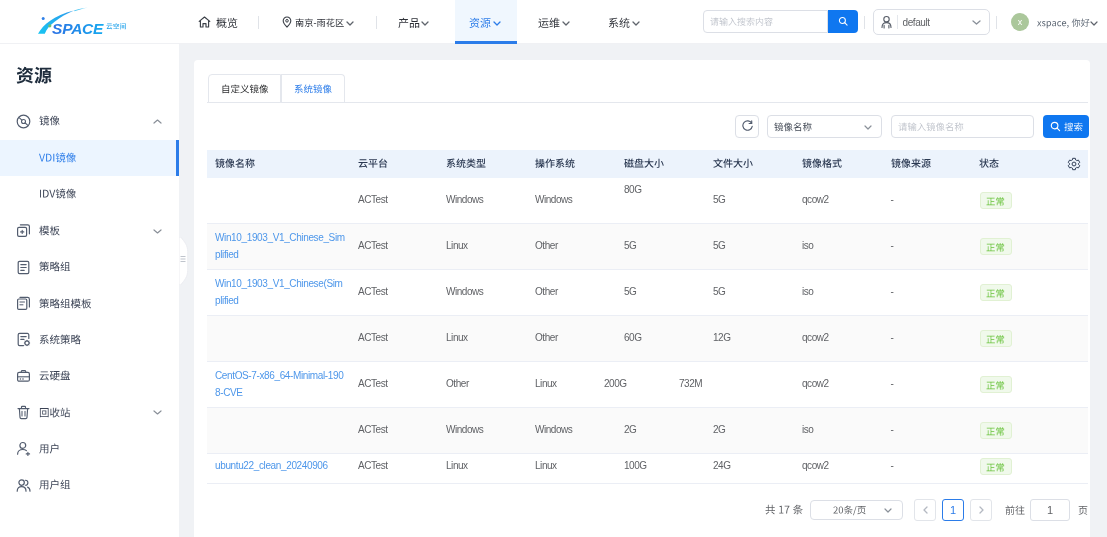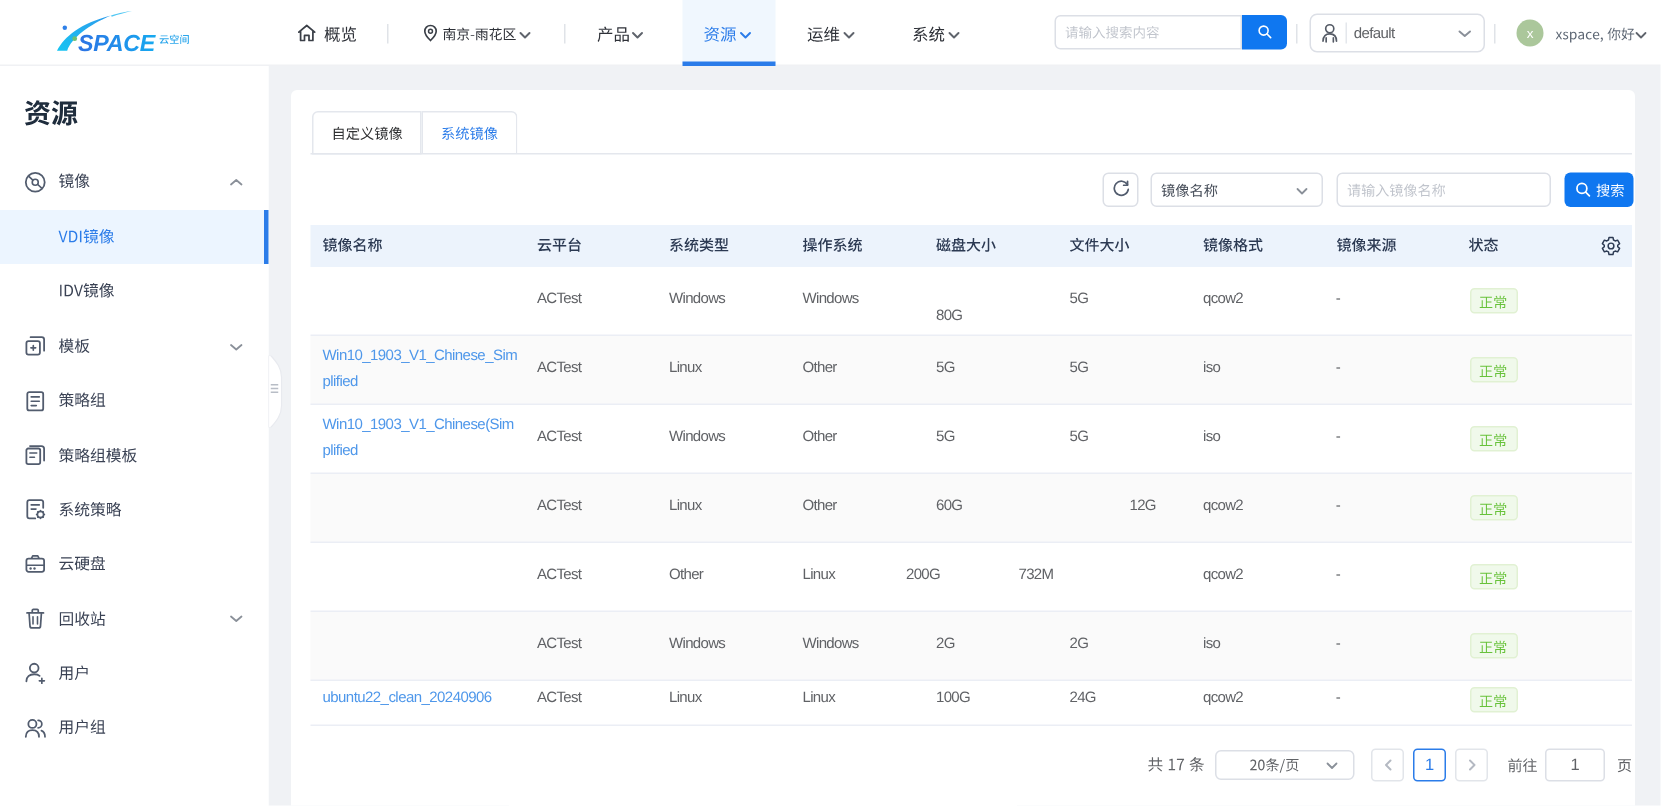--- a/index.html
+++ b/index.html
@@ -262,21 +262,21 @@
 <svg style="position:absolute;left:978.5px;top:157.3px;overflow:visible" width="22" height="15" viewBox="0 -10 22 15">
       <path d="M7.4 -7.8C7.8 -7.2 8.3 -6.4 8.5 -6.0L9.3 -6.4C9.1 -6.9 8.5 -7.6 8.1 -8.2ZM0.3 -2.1 0.8 -1.3C1.3 -1.7 1.8 -2.2 2.4 -2.7V0.8H3.3V0.2C3.6 0.4 3.9 0.6 4.0 0.8C5.4 -0.3 6.1 -1.7 6.5 -3.1C7.0 -1.4 7.8 -0.0 9.1 0.8C9.2 0.6 9.6 0.2 9.8 0.0C8.3 -0.8 7.4 -2.6 6.9 -4.6H9.5V-5.6H6.8V-6.0V-8.4H5.8V-6.0V-5.6H3.6V-4.6H5.8C5.6 -3.1 5.0 -1.3 3.3 0.2V-8.5H2.4V-5.4C2.1 -5.9 1.6 -6.6 1.2 -7.2L0.4 -6.7C0.9 -6.1 1.4 -5.3 1.6 -4.8L2.4 -5.3V-3.8C1.6 -3.1 0.8 -2.5 0.3 -2.1Z M13.8 -4.0C14.4 -3.7 15.1 -3.2 15.4 -2.8L16.3 -3.3C15.9 -3.7 15.2 -4.2 14.6 -4.5ZM12.7 -2.4V-0.6C12.7 0.4 13.0 0.6 14.3 0.6C14.5 0.6 16.1 0.6 16.4 0.6C17.4 0.6 17.7 0.3 17.9 -1.0C17.6 -1.1 17.2 -1.2 17.0 -1.4C16.9 -0.4 16.9 -0.2 16.4 -0.2C16.0 -0.2 14.6 -0.2 14.3 -0.2C13.7 -0.2 13.6 -0.3 13.6 -0.6V-2.4ZM14.1 -2.6C14.6 -2.1 15.3 -1.4 15.6 -0.9L16.4 -1.4C16.0 -1.9 15.4 -2.6 14.8 -3.0ZM17.5 -2.3C17.9 -1.5 18.4 -0.3 18.6 0.4L19.5 0.1C19.3 -0.6 18.8 -1.8 18.3 -2.6ZM11.4 -2.5C11.2 -1.6 10.9 -0.6 10.5 0.0L11.3 0.5C11.8 -0.2 12.1 -1.3 12.3 -2.2ZM14.6 -8.5C14.5 -8.0 14.4 -7.5 14.4 -7.1H10.5V-6.2H14.1C13.6 -5.0 12.7 -4.0 10.4 -3.5C10.6 -3.2 10.8 -2.9 10.9 -2.7C13.5 -3.4 14.6 -4.6 15.1 -6.1C15.9 -4.4 17.1 -3.3 19.0 -2.7C19.2 -3.0 19.4 -3.4 19.7 -3.6C17.9 -4.0 16.7 -4.9 16.1 -6.2H19.5V-7.1H15.3C15.4 -7.5 15.5 -8.0 15.5 -8.5Z" fill="#2b3952"></path>
     </svg>
 <svg class="abs" style="left:1066.5px;top:156.5px" width="14" height="14" viewBox="0 0 16 16">
 <path d="M6.48,1.5 L9.52,1.5 L9.91,3.42 A4.9,4.9 0 0 1 11.19,4.16 L13.05,3.54 L14.57,6.17 L13.1,7.47 A5,5 0 0 1 13.1,8.53 L14.57,9.83 L13.05,12.46 L11.19,11.84 A4.9,4.9 0 0 1 9.91,12.58 L9.52,14.5 L6.48,14.5 L6.09,12.58 A4.9,4.9 0 0 1 4.81,11.84 L2.95,12.46 L1.43,9.83 L2.9,8.53 A5,5 0 0 1 2.9,7.47 L1.43,6.17 L2.95,3.54 L4.81,4.16 A4.9,4.9 0 0 1 6.09,3.42 Z" fill="none" stroke="#2b3952" stroke-width="1.1" stroke-linejoin="round"></path>
 <circle cx="8" cy="8" r="2.2" fill="none" stroke="#2b3952" stroke-width="1.1"></circle>
     </svg>
 <div class="abs" style="left:358px;top:194.4px;font-size:10px;letter-spacing:-0.45px;color:#606266">ACTest</div>
 <div class="abs" style="left:446px;top:194.4px;font-size:10px;letter-spacing:-0.45px;color:#606266">Windows</div>
 <div class="abs" style="left:535px;top:194.4px;font-size:10px;letter-spacing:-0.45px;color:#606266">Windows</div>
-<div class="abs" style="left:624px;top:205px;font-size:10px;letter-spacing:-0.45px;color:#606266">80G</div>
+<div class="abs" style="left:624px;top:184px;font-size:10px;letter-spacing:-0.45px;color:#606266">80G</div>
 <div class="abs" style="left:713px;top:194.4px;font-size:10px;letter-spacing:-0.45px;color:#606266">5G</div>
 <div class="abs" style="left:802px;top:194.4px;font-size:10px;letter-spacing:-0.45px;color:#606266">qcow2</div>
 <div class="abs" style="left:890.5px;top:194.4px;font-size:10px;letter-spacing:-0.45px;color:#606266">-</div>
 <div class="abs" style="left:980px;top:191.8px;width:31.5px;height:17.5px;background:#f0f9eb;border:1px solid #e1f1d3;border-radius:3px"></div>
 <svg class="abs" style="left:986.4px;top:191.8px;overflow:visible" width="20" height="17.5" viewBox="0 -13 20 17.5">
       <path d="M1.8 -4.8V-0.4H0.5V0.3H8.9V-0.4H5.3V-3.3H8.3V-4.0H5.3V-6.5H8.6V-7.2H0.8V-6.5H4.6V-0.4H2.5V-4.8Z M12.3 -4.6H15.9V-3.7H12.3ZM10.8 -2.4V0.3H11.5V-1.7H13.9V0.8H14.6V-1.7H16.8V-0.4C16.8 -0.3 16.7 -0.3 16.6 -0.3C16.4 -0.3 15.9 -0.3 15.4 -0.3C15.5 -0.1 15.6 0.2 15.6 0.4C16.3 0.4 16.8 0.4 17.1 0.3C17.4 0.2 17.5 -0.0 17.5 -0.4V-2.4H14.6V-3.2H16.6V-5.2H11.7V-3.2H13.9V-2.4ZM11.0 -7.5C11.3 -7.2 11.6 -6.8 11.7 -6.4H10.2V-4.4H10.9V-5.8H17.4V-4.4H18.1V-6.4H14.5V-7.9H13.8V-6.4H11.8L12.4 -6.7C12.2 -7.0 11.9 -7.5 11.6 -7.8ZM16.6 -7.8C16.4 -7.5 16.0 -7.0 15.8 -6.7L16.4 -6.4C16.6 -6.7 17.0 -7.2 17.3 -7.6Z" fill="#67c23a"></path>
     </svg>
 <div class="abs" style="left:206.5px;top:222.5px;width:881.5px;height:1px;background:#ebeef5"></div>
 <div class="abs" style="left:206.5px;top:223.5px;width:881.5px;height:46px;background:#fafafa"></div>
 <div class="abs" style="left:215px;top:228.6px;width:146px;font-size:10px;letter-spacing:-0.37px;line-height:17.5px;color:#4e97ea">Win10_1903_V1_Chinese_Sim<br>plified</div>
@@ -303,28 +303,29 @@
 <div class="abs" style="left:980px;top:283.8px;width:31.5px;height:17.5px;background:#f0f9eb;border:1px solid #e1f1d3;border-radius:3px"></div>
 <svg class="abs" style="left:986.4px;top:283.8px;overflow:visible" width="20" height="17.5" viewBox="0 -13 20 17.5">
       <path d="M1.8 -4.8V-0.4H0.5V0.3H8.9V-0.4H5.3V-3.3H8.3V-4.0H5.3V-6.5H8.6V-7.2H0.8V-6.5H4.6V-0.4H2.5V-4.8Z M12.3 -4.6H15.9V-3.7H12.3ZM10.8 -2.4V0.3H11.5V-1.7H13.9V0.8H14.6V-1.7H16.8V-0.4C16.8 -0.3 16.7 -0.3 16.6 -0.3C16.4 -0.3 15.9 -0.3 15.4 -0.3C15.5 -0.1 15.6 0.2 15.6 0.4C16.3 0.4 16.8 0.4 17.1 0.3C17.4 0.2 17.5 -0.0 17.5 -0.4V-2.4H14.6V-3.2H16.6V-5.2H11.7V-3.2H13.9V-2.4ZM11.0 -7.5C11.3 -7.2 11.6 -6.8 11.7 -6.4H10.2V-4.4H10.9V-5.8H17.4V-4.4H18.1V-6.4H14.5V-7.9H13.8V-6.4H11.8L12.4 -6.7C12.2 -7.0 11.9 -7.5 11.6 -7.8ZM16.6 -7.8C16.4 -7.5 16.0 -7.0 15.8 -6.7L16.4 -6.4C16.6 -6.7 17.0 -7.2 17.3 -7.6Z" fill="#67c23a"></path>
     </svg>
 <div class="abs" style="left:206.5px;top:314.5px;width:881.5px;height:1px;background:#ebeef5"></div>
 <div class="abs" style="left:206.5px;top:315.5px;width:881.5px;height:46px;background:#fafafa"></div>
 <div class="abs" style="left:358px;top:332.4px;font-size:10px;letter-spacing:-0.45px;color:#606266">ACTest</div>
 <div class="abs" style="left:446px;top:332.4px;font-size:10px;letter-spacing:-0.45px;color:#606266">Linux</div>
 <div class="abs" style="left:535px;top:332.4px;font-size:10px;letter-spacing:-0.45px;color:#606266">Other</div>
 <div class="abs" style="left:624px;top:332.4px;font-size:10px;letter-spacing:-0.45px;color:#606266">60G</div>
-<div class="abs" style="left:753px;top:332.4px;font-size:10px;letter-spacing:-0.45px;color:#606266">12G</div>
+<div class="abs" style="left:713px;top:332.4px;font-size:10px;letter-spacing:-0.45px;color:#606266">12G</div>
 <div class="abs" style="left:802px;top:332.4px;font-size:10px;letter-spacing:-0.45px;color:#606266">qcow2</div>
 <div class="abs" style="left:890.5px;top:332.4px;font-size:10px;letter-spacing:-0.45px;color:#606266">-</div>
 <div class="abs" style="left:980px;top:329.8px;width:31.5px;height:17.5px;background:#f0f9eb;border:1px solid #e1f1d3;border-radius:3px"></div>
 <svg class="abs" style="left:986.4px;top:329.8px;overflow:visible" width="20" height="17.5" viewBox="0 -13 20 17.5">
       <path d="M1.8 -4.8V-0.4H0.5V0.3H8.9V-0.4H5.3V-3.3H8.3V-4.0H5.3V-6.5H8.6V-7.2H0.8V-6.5H4.6V-0.4H2.5V-4.8Z M12.3 -4.6H15.9V-3.7H12.3ZM10.8 -2.4V0.3H11.5V-1.7H13.9V0.8H14.6V-1.7H16.8V-0.4C16.8 -0.3 16.7 -0.3 16.6 -0.3C16.4 -0.3 15.9 -0.3 15.4 -0.3C15.5 -0.1 15.6 0.2 15.6 0.4C16.3 0.4 16.8 0.4 17.1 0.3C17.4 0.2 17.5 -0.0 17.5 -0.4V-2.4H14.6V-3.2H16.6V-5.2H11.7V-3.2H13.9V-2.4ZM11.0 -7.5C11.3 -7.2 11.6 -6.8 11.7 -6.4H10.2V-4.4H10.9V-5.8H17.4V-4.4H18.1V-6.4H14.5V-7.9H13.8V-6.4H11.8L12.4 -6.7C12.2 -7.0 11.9 -7.5 11.6 -7.8ZM16.6 -7.8C16.4 -7.5 16.0 -7.0 15.8 -6.7L16.4 -6.4C16.6 -6.7 17.0 -7.2 17.3 -7.6Z" fill="#67c23a"></path>
     </svg>
 <div class="abs" style="left:206.5px;top:360.5px;width:881.5px;height:1px;background:#ebeef5"></div>
+<div class="abs" style="left:215px;top:366.6px;width:146px;font-size:10px;letter-spacing:-0.37px;line-height:17.5px;color:#4e97ea">CentOS-7-x86_64-Minimal-190<br>8-CVE</div>
 <div class="abs" style="left:358px;top:378.4px;font-size:10px;letter-spacing:-0.45px;color:#606266">ACTest</div>
 <div class="abs" style="left:446px;top:378.4px;font-size:10px;letter-spacing:-0.45px;color:#606266">Other</div>
 <div class="abs" style="left:535px;top:378.4px;font-size:10px;letter-spacing:-0.45px;color:#606266">Linux</div>
 <div class="abs" style="left:604px;top:378.4px;font-size:10px;letter-spacing:-0.45px;color:#606266">200G</div>
 <div class="abs" style="left:679px;top:378.4px;font-size:10px;letter-spacing:-0.45px;color:#606266">732M</div>
 <div class="abs" style="left:802px;top:378.4px;font-size:10px;letter-spacing:-0.45px;color:#606266">qcow2</div>
 <div class="abs" style="left:890.5px;top:378.4px;font-size:10px;letter-spacing:-0.45px;color:#606266">-</div>
 <div class="abs" style="left:980px;top:375.8px;width:31.5px;height:17.5px;background:#f0f9eb;border:1px solid #e1f1d3;border-radius:3px"></div>
 <svg class="abs" style="left:986.4px;top:375.8px;overflow:visible" width="20" height="17.5" viewBox="0 -13 20 17.5">
       <path d="M1.8 -4.8V-0.4H0.5V0.3H8.9V-0.4H5.3V-3.3H8.3V-4.0H5.3V-6.5H8.6V-7.2H0.8V-6.5H4.6V-0.4H2.5V-4.8Z M12.3 -4.6H15.9V-3.7H12.3ZM10.8 -2.4V0.3H11.5V-1.7H13.9V0.8H14.6V-1.7H16.8V-0.4C16.8 -0.3 16.7 -0.3 16.6 -0.3C16.4 -0.3 15.9 -0.3 15.4 -0.3C15.5 -0.1 15.6 0.2 15.6 0.4C16.3 0.4 16.8 0.4 17.1 0.3C17.4 0.2 17.5 -0.0 17.5 -0.4V-2.4H14.6V-3.2H16.6V-5.2H11.7V-3.2H13.9V-2.4ZM11.0 -7.5C11.3 -7.2 11.6 -6.8 11.7 -6.4H10.2V-4.4H10.9V-5.8H17.4V-4.4H18.1V-6.4H14.5V-7.9H13.8V-6.4H11.8L12.4 -6.7C12.2 -7.0 11.9 -7.5 11.6 -7.8ZM16.6 -7.8C16.4 -7.5 16.0 -7.0 15.8 -6.7L16.4 -6.4C16.6 -6.7 17.0 -7.2 17.3 -7.6Z" fill="#67c23a"></path>

